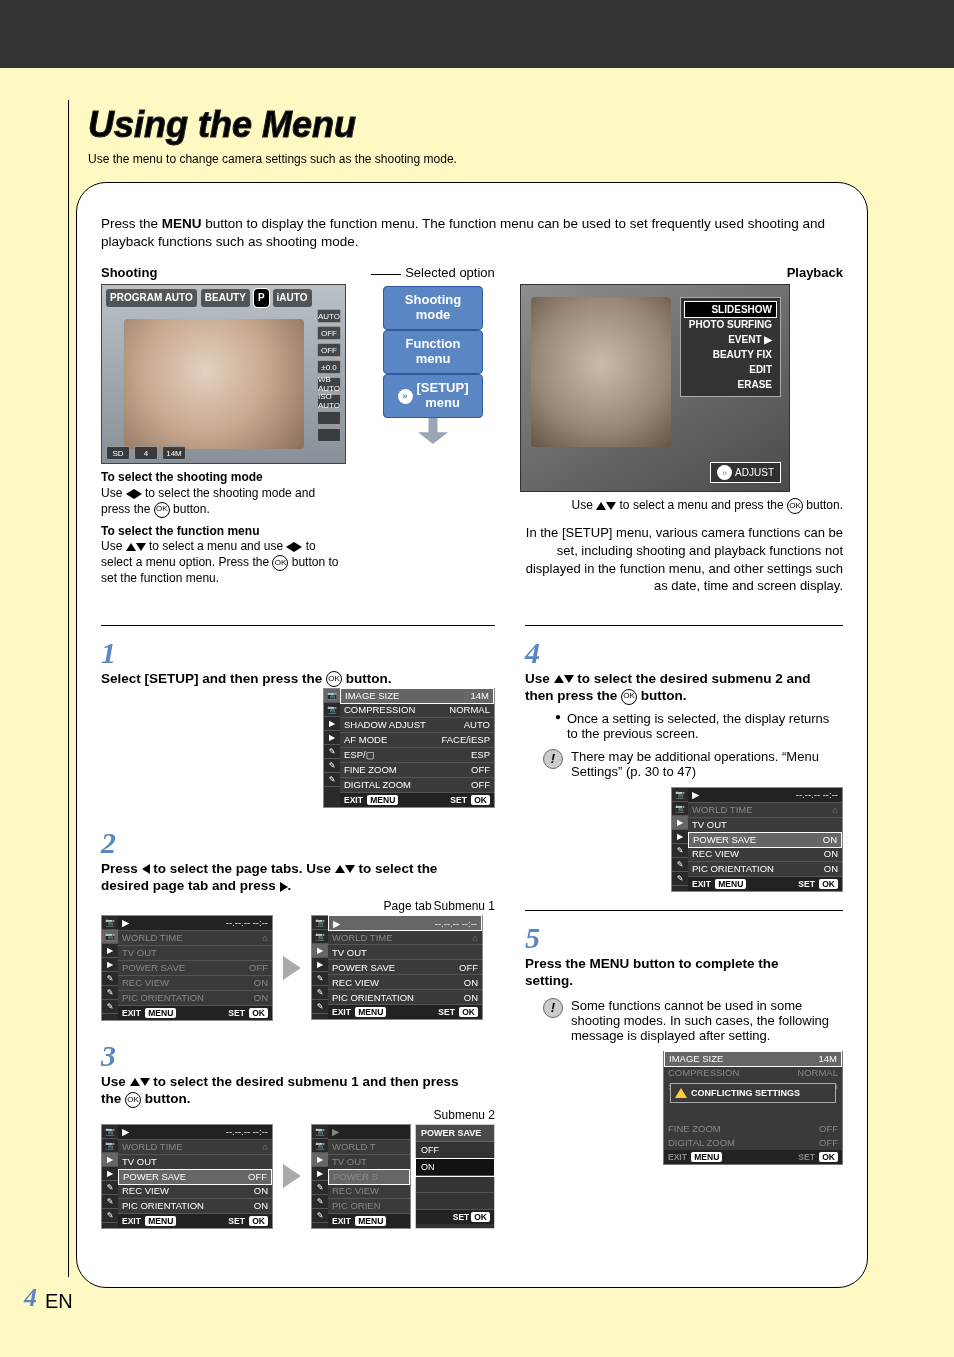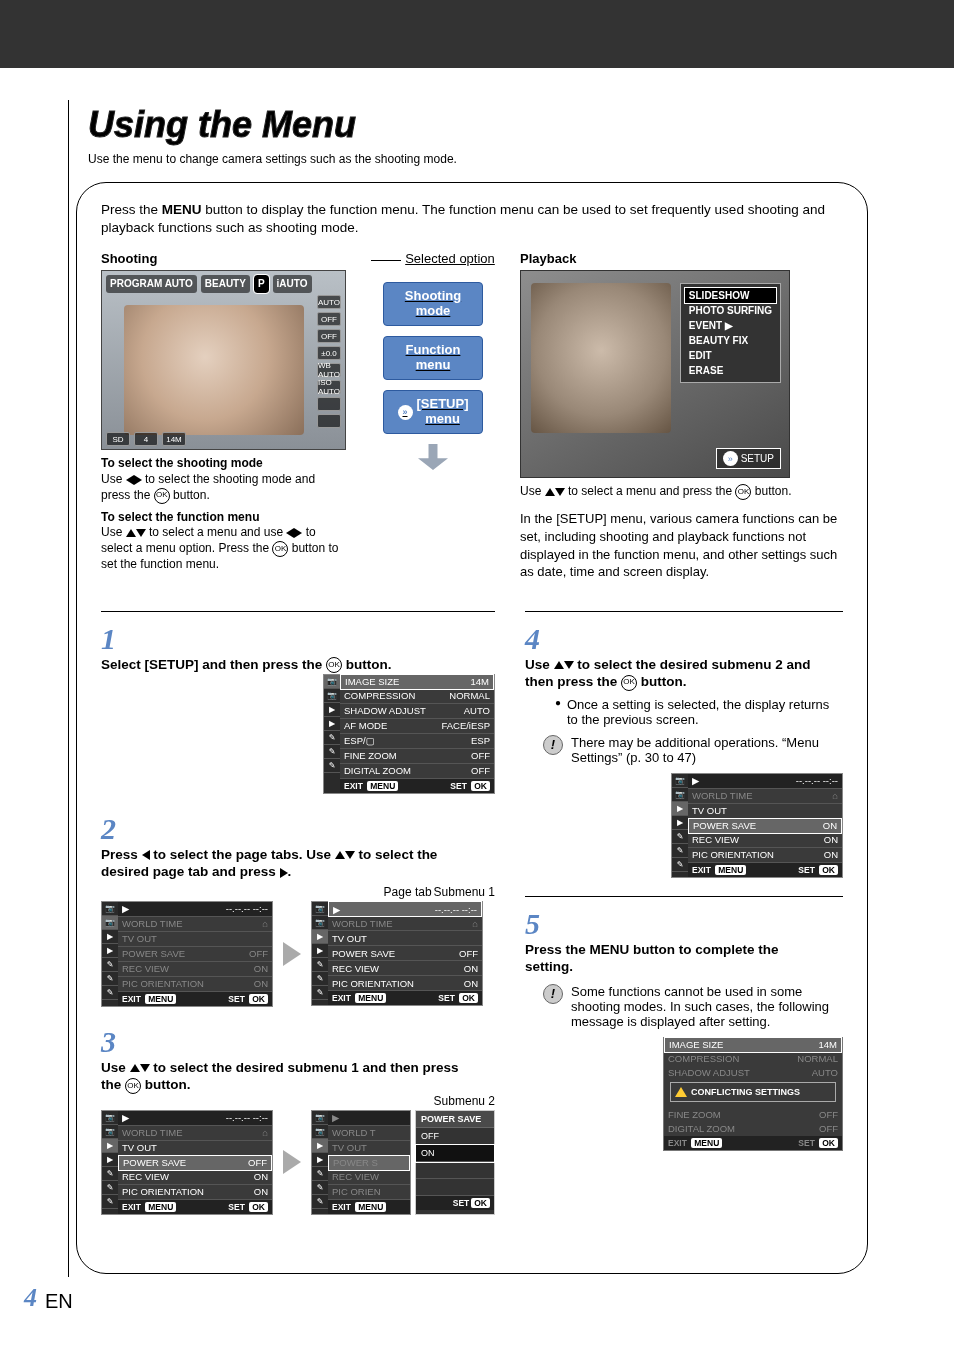--- a/index.html
+++ b/index.html
@@ -1,34 +1,34 @@
 <!DOCTYPE html>
 <html><head>
 <meta charset="utf-8">
 <style>
   :root{
     --page-w:954px;--page-h:1357px;--accent:#5b86c4;--dark:#2c2c2c;--panel:#4a4a4a;--panel2:#666;
     --red:#b83a3a;--cyan:#5ca9bf;--orange:#d17a2e;--lt:#fff;
   }
   *{box-sizing:border-box;}
   body{margin:0;background:#888;display:flex;justify-content:center;font-family:Arial,Helvetica,sans-serif;}
-  .page{width:var(--page-w);height:var(--page-h);background:#ffffff;position:relative;overflow:hidden;color:#000;}
+  .page{width:var(--page-w);height:var(--page-h);background:#fef9c3;position:relative;overflow:hidden;color:#000;}
   .header-band{height:68px;background:#333;}
   .content{padding:18px 50px 0 88px;position:relative;}
   h1.title{font-family:Impact,'Arial Black',sans-serif;font-weight:900;font-style:italic;font-size:36px;
     margin:18px 0 6px;color:#000;-webkit-text-stroke:1px #222;}
   .intro{font-size:12px;margin-bottom:16px;}
-  .outerbox{border:1px solid #000;border-radius:30px;padding:18px 24px 40px 24px;width:792px;margin-left:-12px;position:relative;background:#fff;}
+  .outerbox{border:1px solid #000;border-radius:30px;padding:32px 24px 40px 24px;width:792px;margin-left:-12px;position:relative;background:#fff;}
   .topdesc{font-size:13.5px;line-height:1.35;margin-bottom:14px;}
   .topdesc b{font-weight:bold;}
 
   .cols{display:flex;gap:22px;}
   .col-sm{flex:0 0 245px;}
-  .col-mid{flex:0 0 130px;display:flex;flex-direction:column;align-items:center;gap:10px;text-decoration:underline;}
-  .col-right{flex:1;}
+  .col-mid{flex:0 0 130px;display:flex;flex-direction:column;align-items:center;gap:0;}
+  .col-right{flex:1;text-align:right;}
 
   .collabel{font-size:13px;font-weight:bold;margin-bottom:4px;}
   .linked{font-size:13px;margin-bottom:6px;}
   .linked .line{display:inline-block;width:30px;border-top:1px solid #000;vertical-align:middle;margin-right:4px;}
 
   
   .lcd{width:245px;height:180px;background:linear-gradient(180deg,#b9c0c6,#8a9097);position:relative;border:1px solid #444;}
   .lcd .modebar{position:absolute;top:4px;left:4px;right:4px;height:18px;display:flex;gap:4px;font-size:10px;font-weight:bold;}
   .mode{background:rgba(0,0,0,.55);color:#fff;border-radius:3px;padding:0 4px;line-height:18px;}
   .mode.sel{background:#000;color:#fff;outline:1px solid #fff;}
@@ -95,21 +95,21 @@
 
   .popup{width:80px;background:#333;border:1px solid #ccc;font-size:9px;color:#fff;}
   .popup .ph{background:#4a4a4a;padding:3px 5px;border-bottom:1px solid #666;font-weight:bold;}
   .popup .po{padding:3px 5px;border-bottom:1px solid #555;}
   .popup .po.sel{background:#111;outline:1px solid #fff;}
 
   .conflict{width:180px;position:relative;font-size:9.5px;color:#fff;background:#3a3a3a;border:1px solid #777;}
   .conflict .dimrow{display:flex;justify-content:space-between;padding:1.5px 4px;color:#888;}
   .conflict .srow{display:flex;justify-content:space-between;padding:1.5px 4px;}
   .conflict .selrow{background:#666;border:1px solid #fff;margin:-1px 0;}
-  .conflict-overlay{position:absolute;left:6px;right:6px;top:44px;background:#3a3a3a;border:1px solid #aaa;padding:4px;display:flex;align-items:center;gap:4px;font-size:9px;font-weight:bold;}
+  .conflict-overlay{position:absolute;left:6px;right:6px;top:31px;background:#3a3a3a;border:1px solid #aaa;padding:4px;display:flex;align-items:center;gap:4px;font-size:9px;font-weight:bold;}
   .warn{width:0;height:0;border-left:6px solid transparent;border-right:6px solid transparent;border-bottom:10px solid #ffcc33;display:inline-block;}
 
   .page-num{position:absolute;left:24px;bottom:44px;font-size:20px;display:flex;align-items:flex-end;gap:8px;}
   .page-num .n{font-family:'Times New Roman',serif;font-style:italic;font-weight:bold;color:var(--accent);font-size:26px;}
   .leftrule{position:absolute;left:68px;top:100px;bottom:80px;border-left:1px solid #000;}
 </style>
 </head>
 <body>
 
 <div class="page">
@@ -180,21 +180,21 @@
             <div class="playlist">
               <div class="sel">SLIDESHOW</div>
               <div>PHOTO SURFING</div>
               <div>EVENT ▶</div>
               <div>BEAUTY FIX</div>
               <div>EDIT</div>
               <div>ERASE</div>
             </div>
             <div class="setupbtn">
                 <span class="setup-ring">»</span>
-                <span>SETUP</span>
+                <span>ADJUST</span>
               </div>
           </div>
           <div class="helper">
             <span>Use </span><span class="tri u"></span><span class="tri d"></span><span> to select a menu and press the </span><span class="ok">OK</span><span> button.</span>
           </div>
           <div class="para">In the [SETUP] menu, various camera functions can be set, including shooting and playback functions not displayed in the function menu, and other settings such as date, time and screen display.</div>
         </div>
       </div>
 
       <div class="steps">

